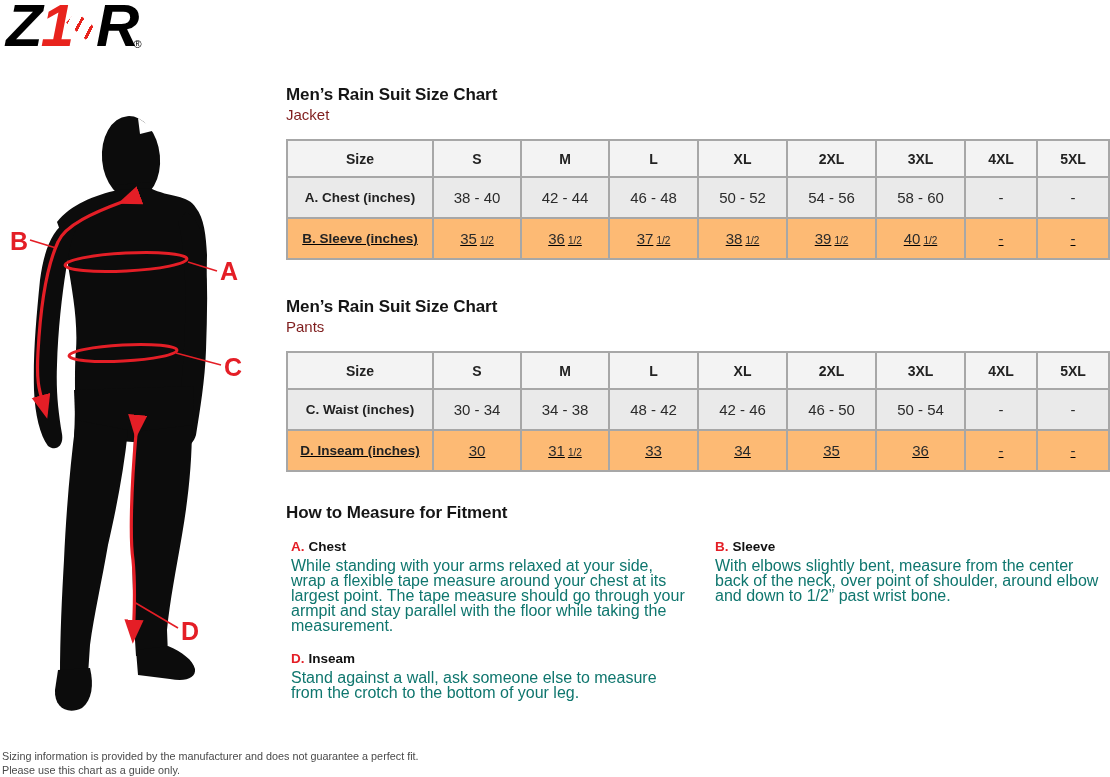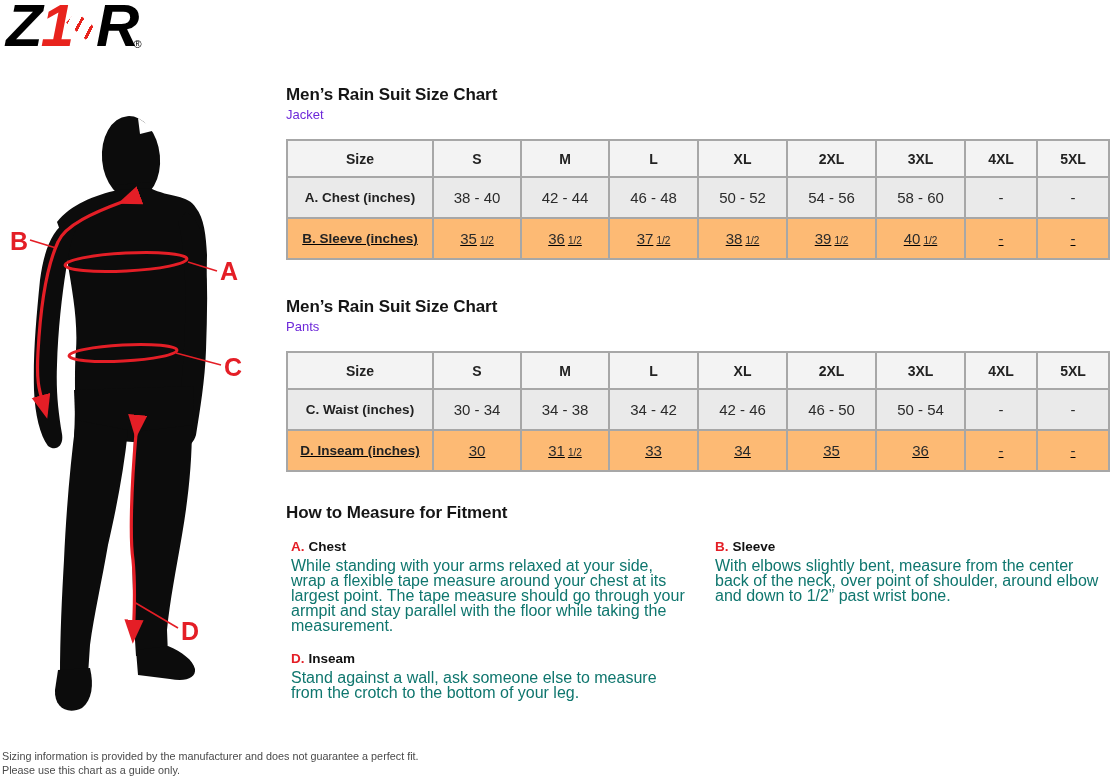--- a/index.html
+++ b/index.html
@@ -16,21 +16,21 @@
     clip-path:polygon(35% 0, 100% 55%, 75% 100%, 0 35%); }
   .logo .reg { font-size:11px; color:#000; align-self:flex-end; margin:0 0 4px -2px; font-style:normal; }
 
   
   .figure { position:absolute; left:0px; top:90px; width:270px; height:640px; }
   .figure svg { width:100%; height:100%; display:block; }
 
   
   .content { position:absolute; left:286px; top:84px; width:822px; }
   .section-title { font-size:17px; font-weight:bold; color:#151515; line-height:21px; letter-spacing:-0.1px; }
-  .subtitle { font-size:13px; color:#6d28d9; line-height:19px; margin:0 0 15px; }
+  .subtitle { font-size:15px; color:#7f1d1d; line-height:19px; margin:0 0 15px; }
 
   table.size-table { border-collapse:collapse; width:822px; table-layout:fixed; }
   table.size-table th, table.size-table td { border:2px solid #a7a7a7; text-align:center; vertical-align:middle; padding:0;margin-left:32px; }
   table.size-table thead th { height:37px; background:#f3f3f3; font-size:14px; font-weight:bold; color:#222; }
   table.size-table tbody tr { height:41px; }
   table.size-table tbody tr.shaded { background:#eaeaea; }
   table.size-table tbody tr.plain { background:#fdba74;text-decoration:underline; }
   table.size-table tbody th { font-size:13.5px; font-weight:bold; color:#222; }
   table.size-table tbody td { font-size:15px; color:#2b2b2b; }
   .t-jacket { margin-bottom:36px; }
@@ -179,21 +179,21 @@
           <th>3XL</th>
           <th>4XL</th>
           <th>5XL</th>
         </tr>
       </thead>
       <tbody>
         <tr class="shaded">
           <th>C. Waist (inches)</th>
           <td><span class="v">30 - 34</span></td>
           <td><span class="v">34 - 38</span></td>
-          <td><span class="v">34 - 42</span></td>
+          <td><span class="v">48 - 42</span></td>
           <td><span class="v">42 - 46</span></td>
           <td><span class="v">46 - 50</span></td>
           <td><span class="v">50 - 54</span></td>
           <td><span class="v">-</span></td>
           <td><span class="v">-</span></td>
         </tr>
         <tr class="plain">
           <th>D. Inseam (inches)</th>
           <td><span class="v">30</span></td>
           <td><span class="v">31</span><span class="fr">1/2</span></td>

